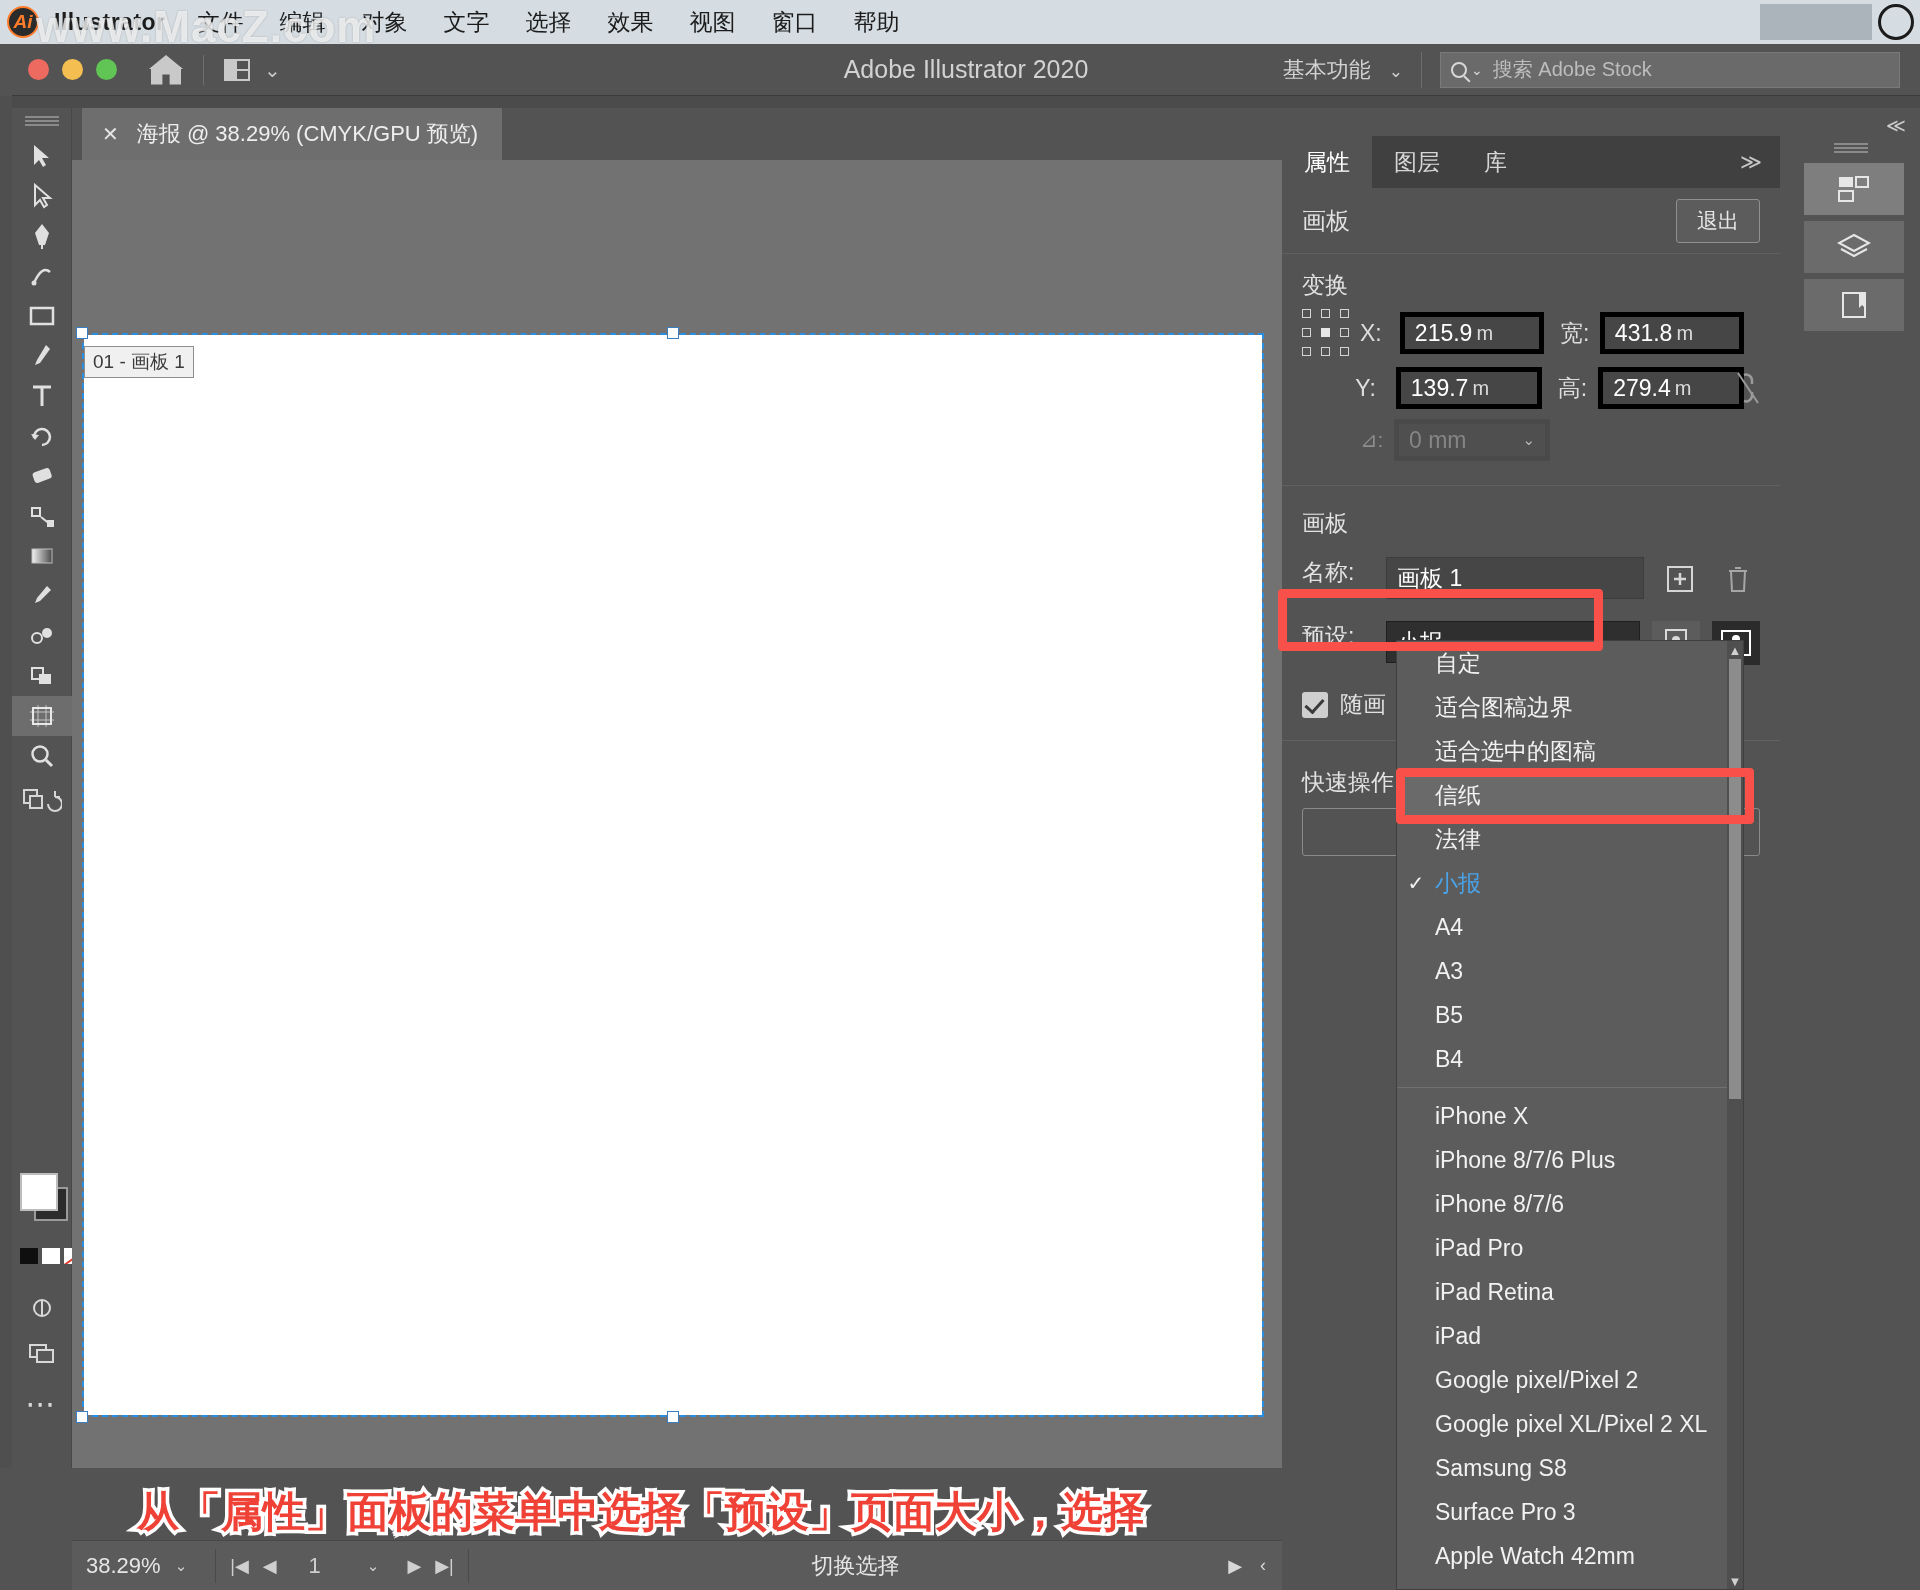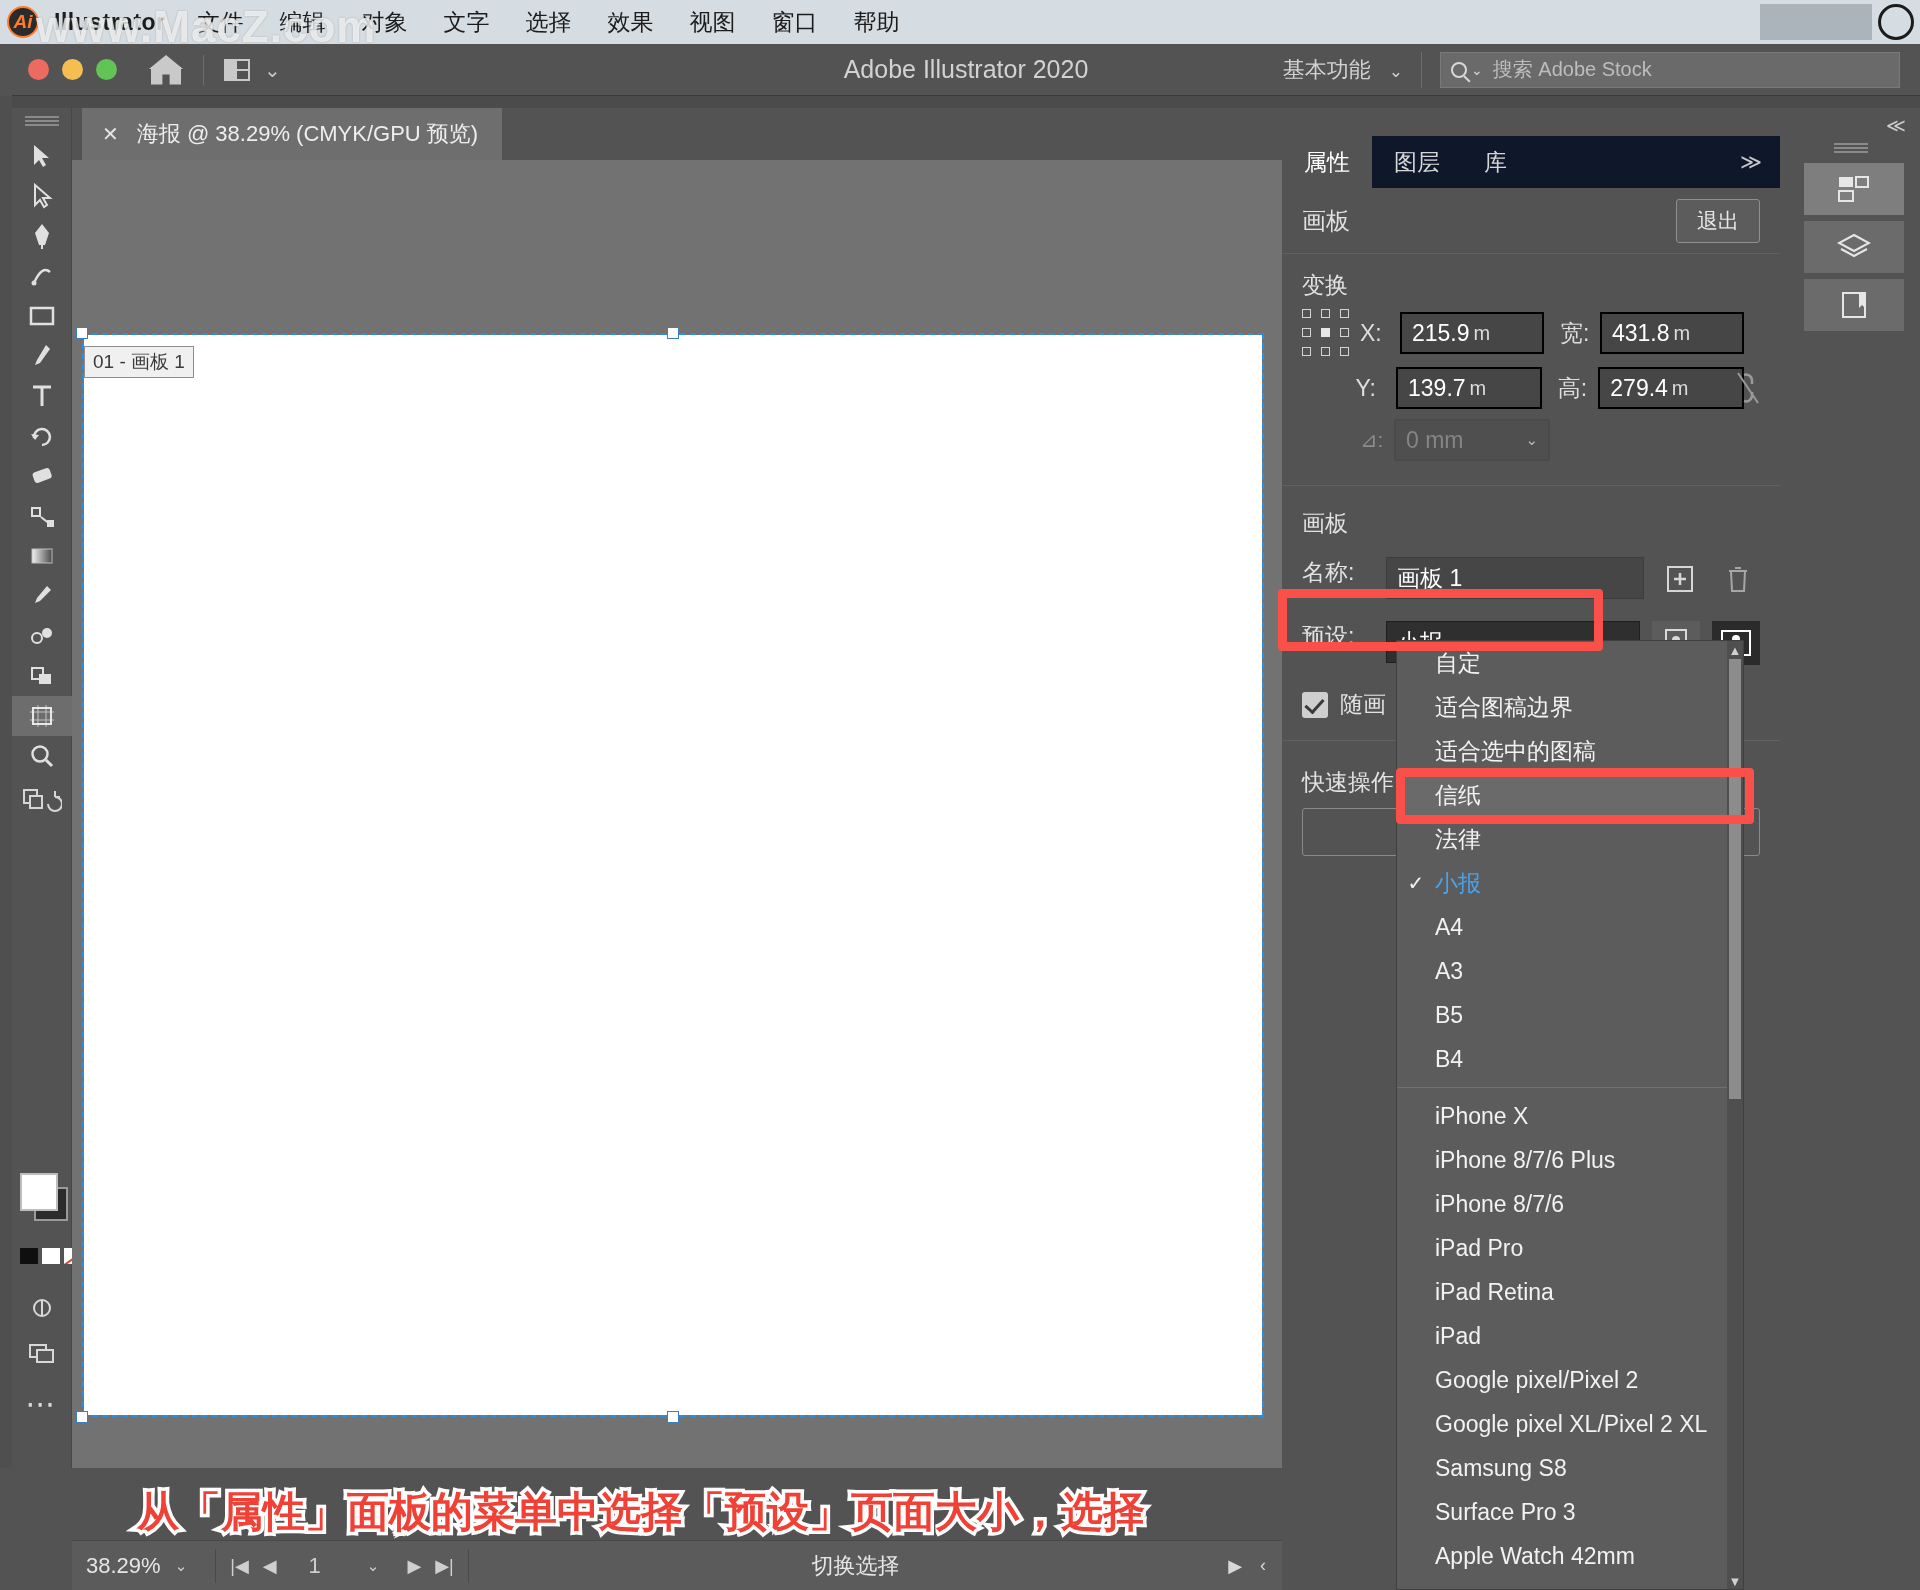--- a/index.html
+++ b/index.html
@@ -170,21 +170,21 @@
     width:100px; height:52px; margin:0 0 6px 24px; background:#6b6b6b;
     display:flex; align-items:center; justify-content:center; color:#e3e3e3;
   }
   .rbtn.sel { background:#7e7e7e; }
 
   
   .props {
     position:absolute; left:1282px; top:136px; width:498px; height:1332px; background:#535353;
     color:#e2e2e2;
   }
-  .panel-tabs { display:flex; align-items:flex-end; height:52px; background:#0f172a; }
+  .panel-tabs { display:flex; align-items:flex-end; height:52px; background:#404040; }
   .ptab { padding: 0 22px; height:52px; line-height:52px; font-size:23px; color:#d6d6d6; }
   .ptab.active { background:#535353; color:#fff; }
   .ptabs-more { margin-left:auto; padding-right:18px; color:#c8c8c8; font-size:21px; line-height:52px; }
 
   .sect-head {
     height: 66px; display:flex; align-items:center; padding: 0 20px;
     border-bottom:1px solid #606060; font-size:24px;
   }
   .exit-btn {
     margin-left:auto; border:1px solid #8f8f8f; border-radius:3px;
@@ -196,21 +196,21 @@
   .xf-row { display:flex; align-items:center; margin-bottom:10px; }
   .ref-grid {
     width:48px; height:48px; margin-right:10px; position:relative; flex:none;
   }
   .ref-grid i {
     position:absolute; width:9px; height:9px; border:1px solid #d4d4d4;
   }
   .ref-grid i.c { background:#e6e6e6; border-color:#e6e6e6; }
   .lbl { width:44px; font-size:23px; color:#dedede; }
   .field {
-    background:#464646; border:2px solid #000000; height:42px; width:156px;
+    background:#464646; border:5px solid #000000; height:42px; width:156px;
     display:flex; align-items:center; padding: 0 10px; font-size:23px; color:#fff;
     margin-right: 16px;
   }
   .field.dim { color:#858585; background:#4f4f4f; border-color:#4a4a4a; }
   .field .unit { font-size:20px; margin-left:4px; color:#dcdcdc; }
   .field .cv { margin-left:auto; font-size:15px; color:#bdbdbd; }
   .link-icon { width:36px; height:48px; color:#9a9a9a; display:flex; align-items:center; justify-content:center; }
   .angle-row { display:flex; align-items:center; padding-left:58px; }
   .angle-ico { width:34px; color:#8d8d8d; font-size:21px; }
 

